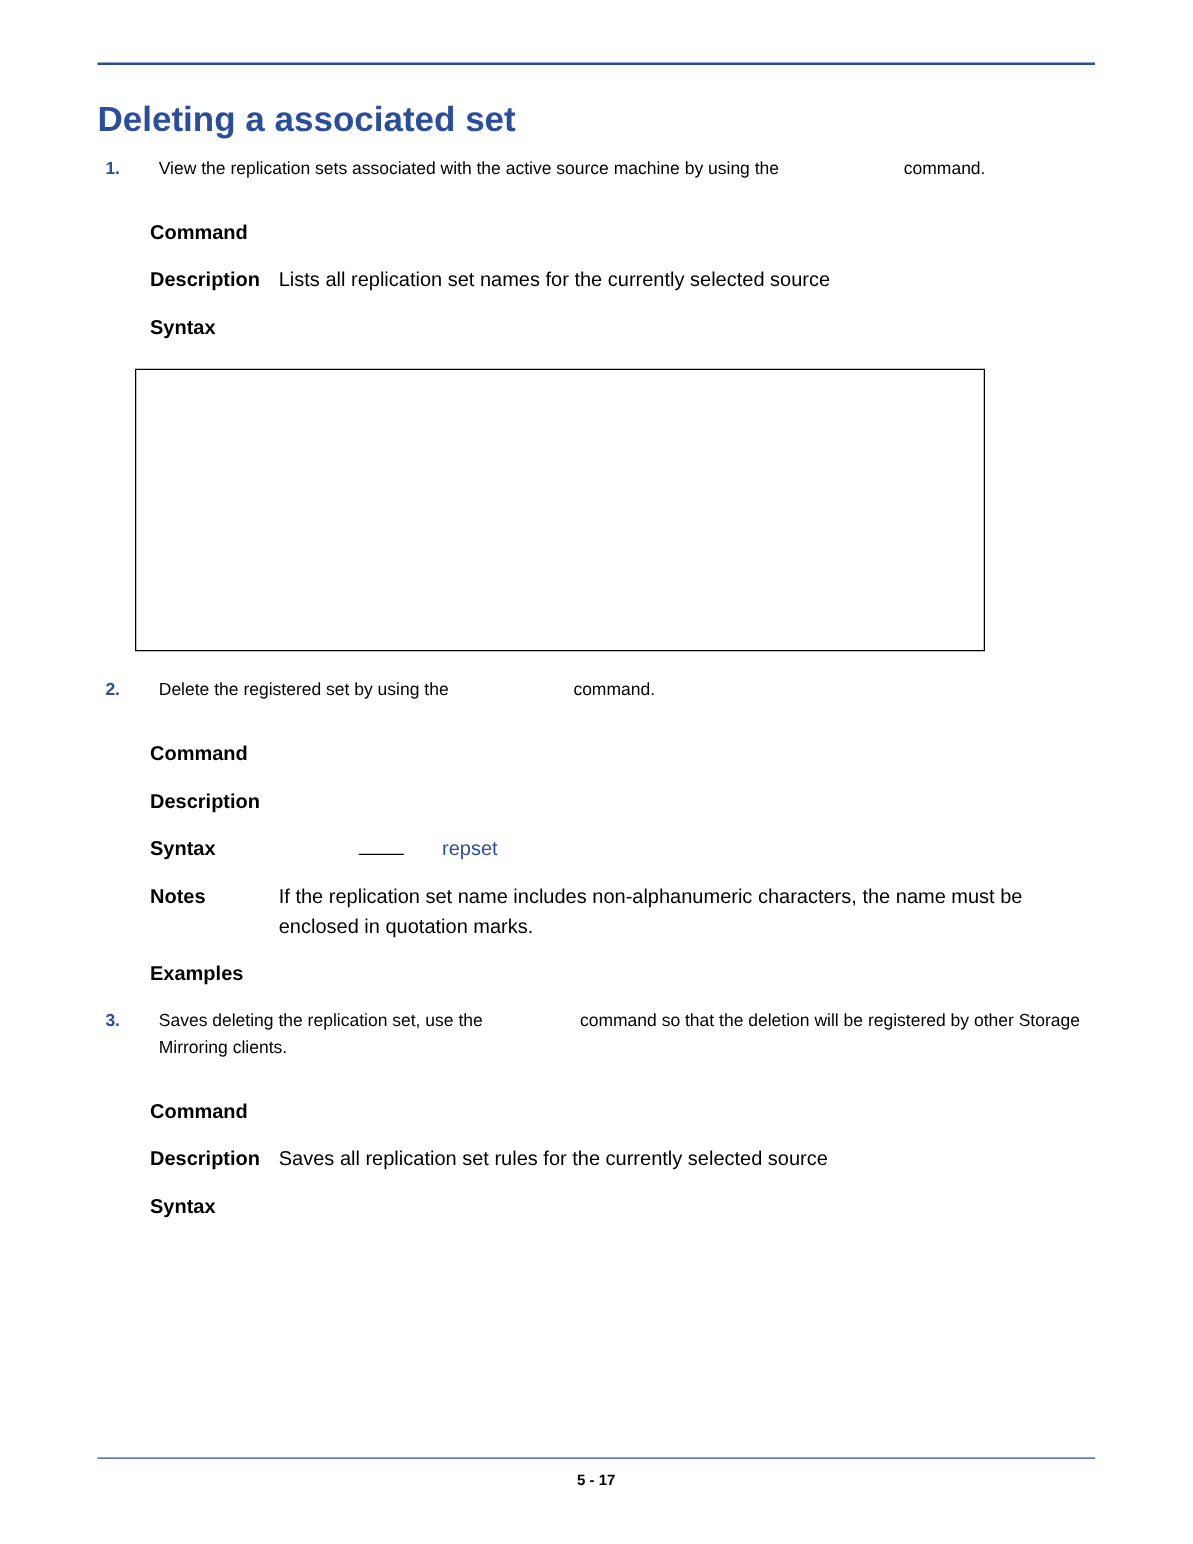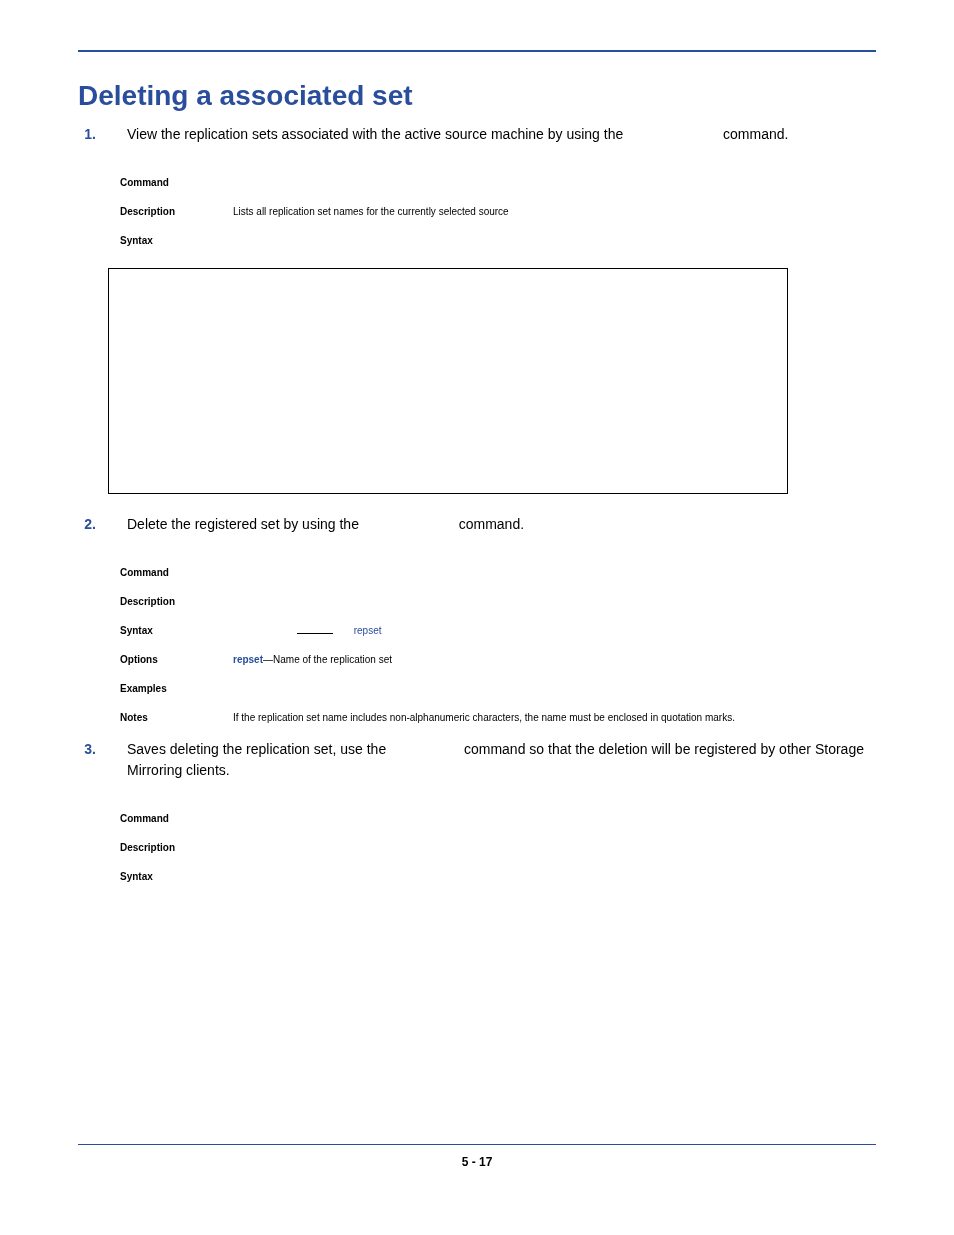--- a/index.html
+++ b/index.html
@@ -43,22 +43,22 @@
     flex: 1;
     margin-left: 21px;
   }
   .def-block {
     margin-left: 42px;
     margin-top: 30px;
     margin-bottom: 20px;
   }
   .def-row {
     display: flex;
-    gap: 18px;
-    font-size: 10px;
+    gap: 8px;
+    font-size: 16px;
     margin-bottom: 14px;
     line-height: 1.5;
   }
   .def-label {
     font-weight: bold;
     width: 95px;
     flex-shrink: 0;
   }
   .def-value {
     flex: 1;
@@ -87,21 +87,21 @@
     width: 92px;
   }
   .gap-small {
     display: inline-block;
     width: 70px;
   }
   .footer {
     position: absolute;
     left: 78px;
     right: 78px;
-    bottom: 66px;
+    bottom: 44px;
   }
   .bottom-rule {
     border-top: 1.5px solid #2a4e9c;
     height: 0;
     margin-bottom: 10px;
   }
   .page-num {
     text-align: center;
     font-size: 12px;
     font-weight: bold;
@@ -158,51 +158,46 @@
     <div class="def-row">
       <div class="def-label">Description</div>
     </div>
     <div class="def-row">
       <div class="def-label">Syntax</div>
       <div class="def-value">
         <span style="display:inline-block;width:60px;"></span><span class="underline-gap"></span>&nbsp;&nbsp;&nbsp;&nbsp;&nbsp;&nbsp;<span class="italic">repset</span>
       </div>
     </div>
     <div class="def-row">
-      <div class="def-label">Options</div>
-      <div class="def-value">
-        <span class="italic" style="font-weight:bold;">repset</span><span>—Name of the replication set</span>
-      </div>
-    </div>
-    <div class="def-row">
-      <div class="def-label">Examples</div>
-      <div class="def-value"></div>
-    </div>
-    <div class="def-row">
       <div class="def-label">Notes</div>
       <div class="def-value">If the replication set name includes non-alphanumeric characters, the name must be enclosed in quotation marks.</div>
+    </div>
+    <div class="def-row">
+      <div class="def-label">Examples</div>
+      <div class="def-value"></div>
     </div>
   </div>
 
   <div class="step" style="margin-top:-6px;">
     <div class="num">3.</div>
     <div class="body">
       <span>Saves deleting the replication set, use the</span>
       <span class="gap-small"></span>
       <span>command so that the deletion will be registered by other Storage Mirroring clients.</span>
     </div>
   </div>
 
   <div class="def-block">
     <div class="def-row">
       <div class="def-label">Command</div>
       <div class="def-value"></div>
     </div>
     <div class="def-row">
       <div class="def-label">Description</div>
+      <div class="def-value">Saves all replication set rules for the currently selected source</div>
     </div>
     <div class="def-row">
       <div class="def-label">Syntax</div>
       <div class="def-value"></div>
     </div>
   </div>
 
 </div>
 
 <div class="footer">

